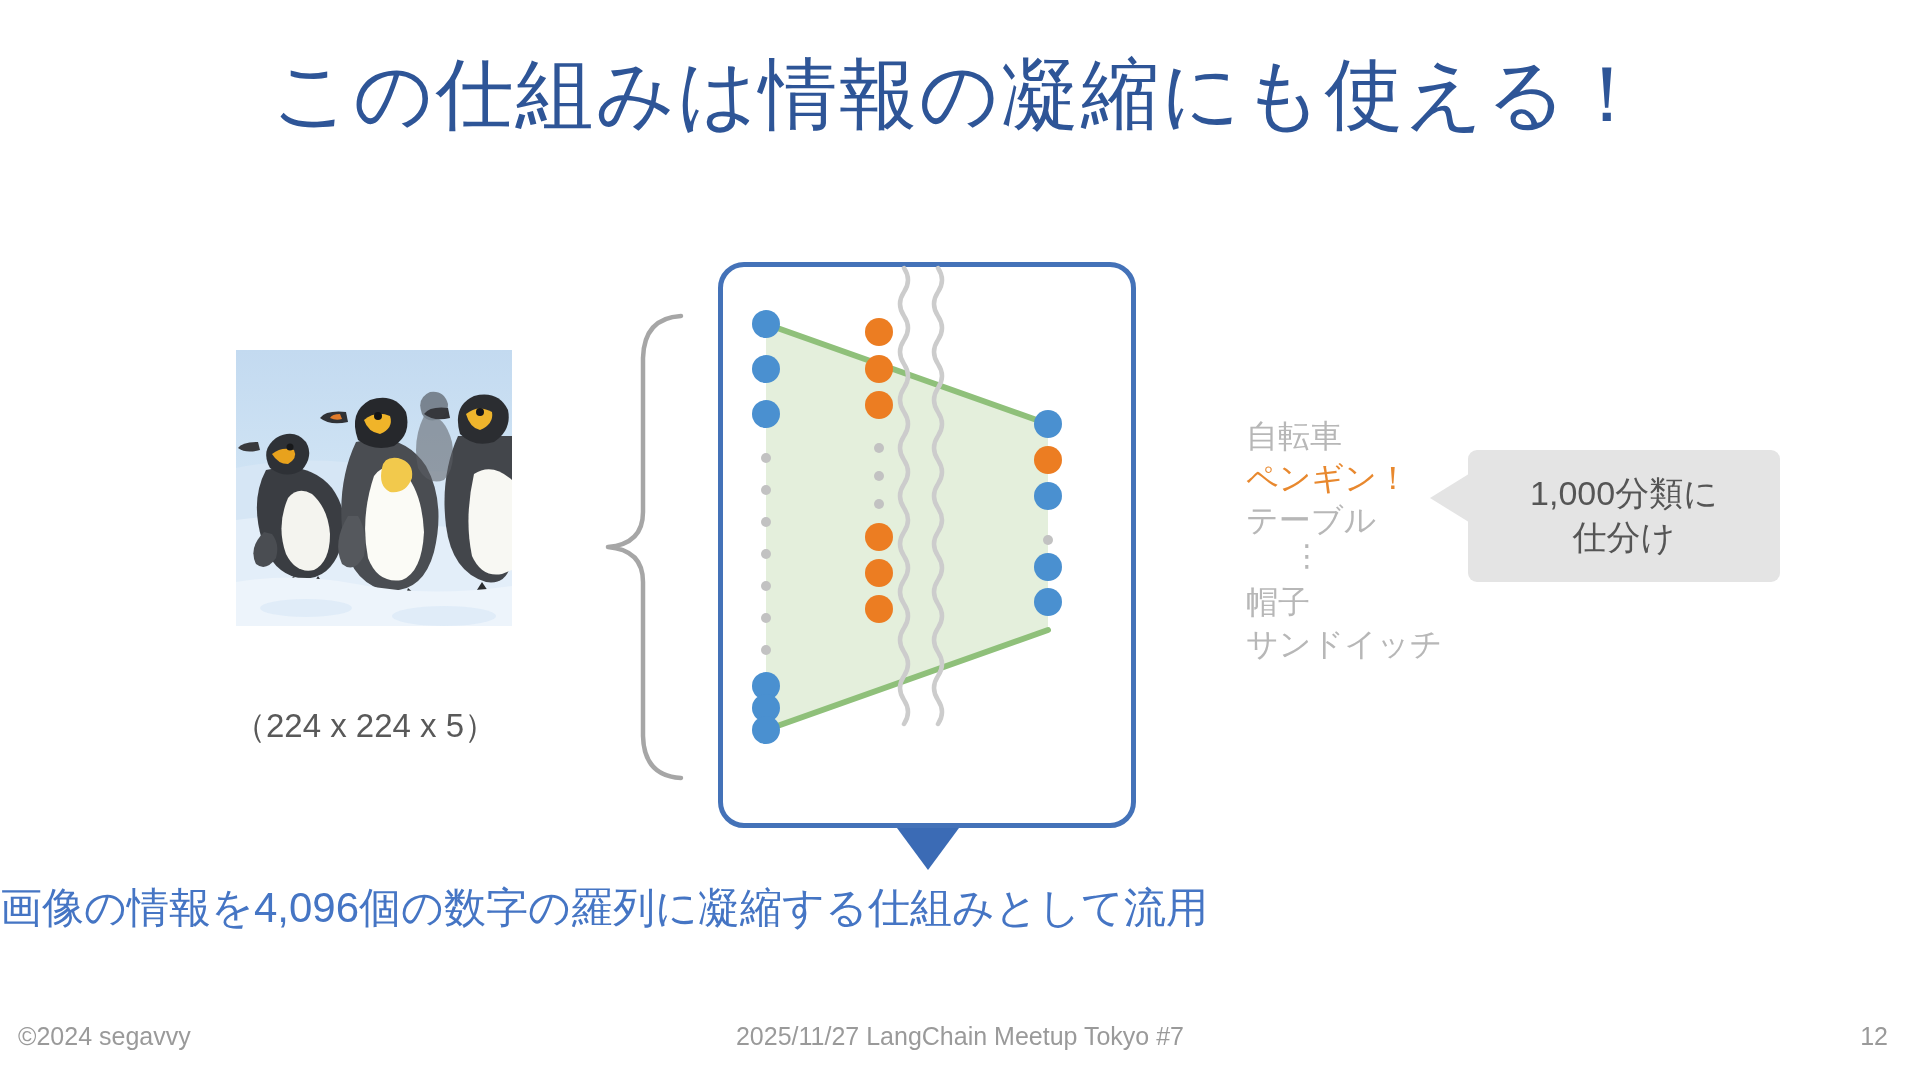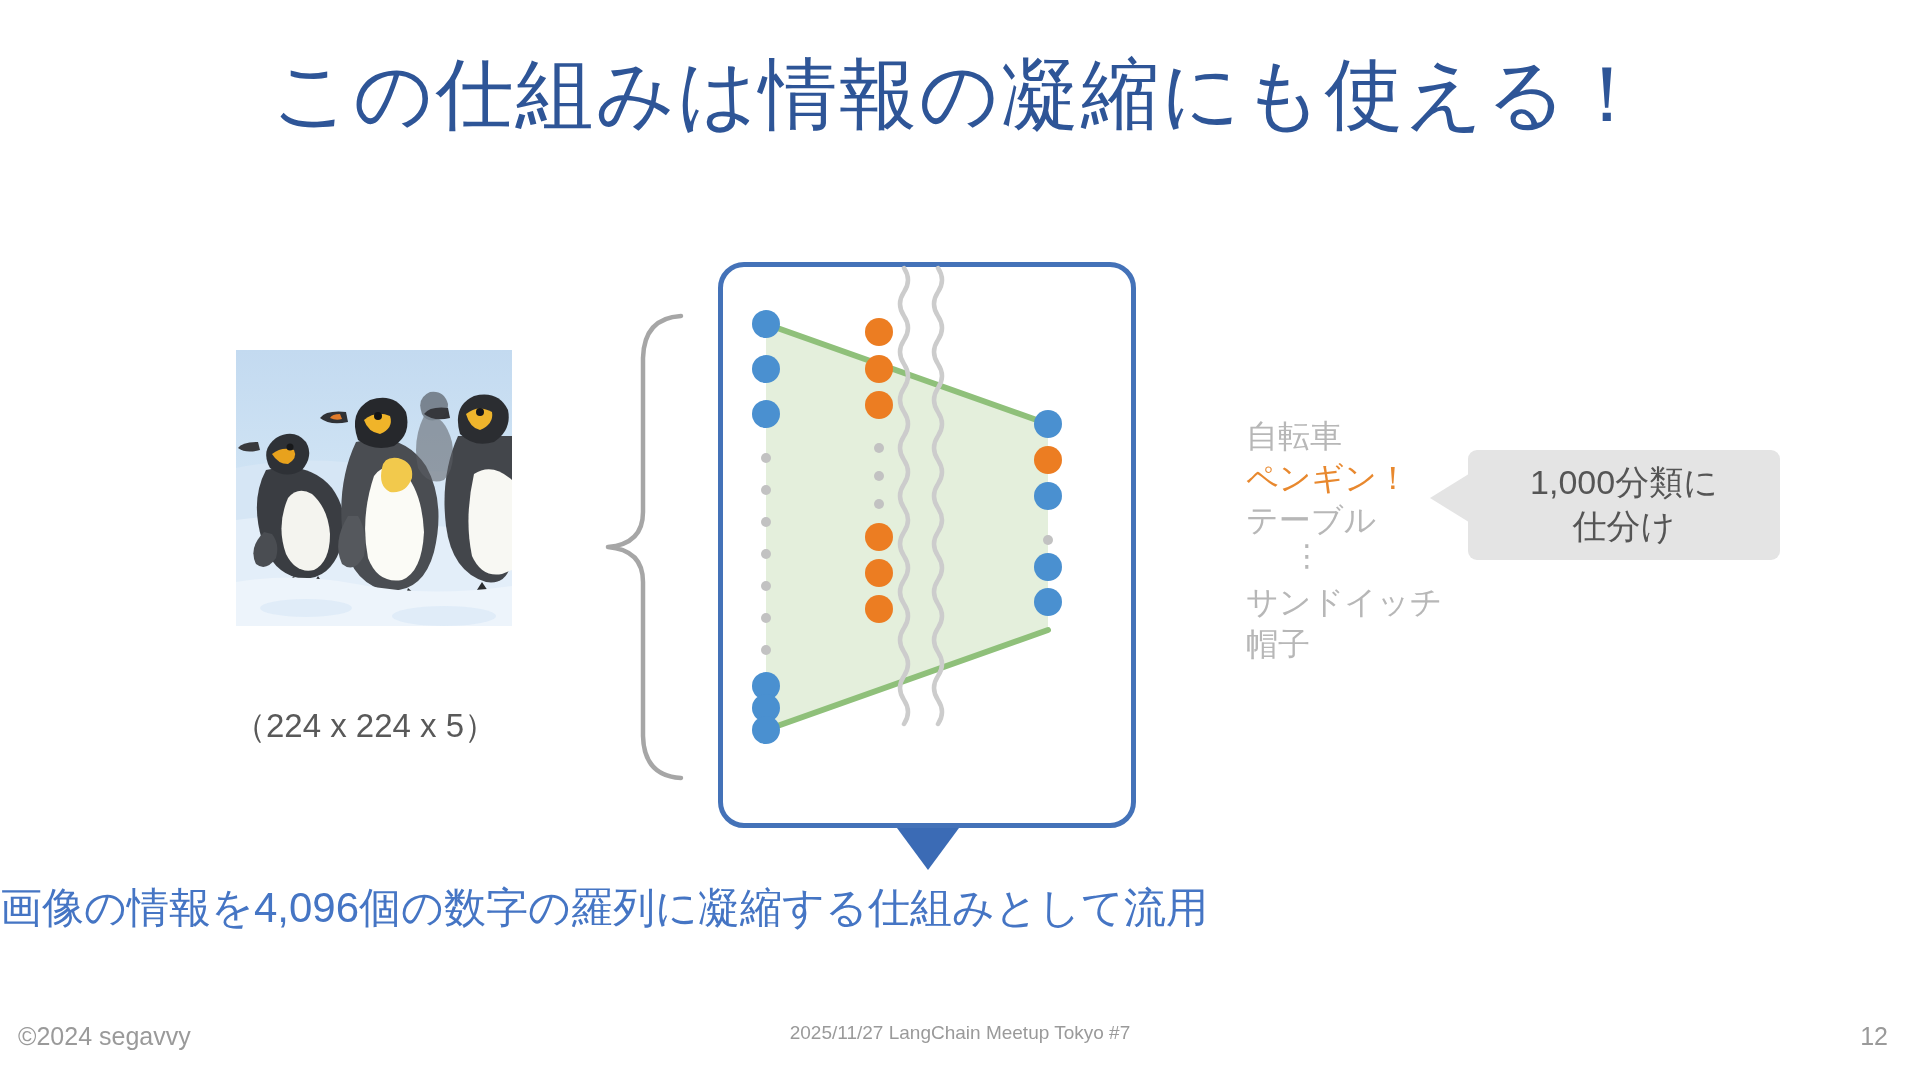--- a/index.html
+++ b/index.html
@@ -103,21 +103,21 @@
     line-height: 1.0;
     height: 40px;
   }
 
   
   .callout {
     position: absolute;
     left: 1468px;
     top: 450px;
     width: 312px;
-    height: 110px;
+    height: 132px;
     background: #e4e4e4;
     border-radius: 9px;
     display: flex;
     align-items: center;
     justify-content: center;
     text-align: center;
     font-size: 34px;
     line-height: 1.28;
     color: #555555;
   }
@@ -167,21 +167,21 @@
     top: 1022px;
     font-size: 25px;
     color: #9a9a9a;
   }
   .footer-center {
     position: absolute;
     left: 0;
     top: 1022px;
     width: 1920px;
     text-align: center;
-    font-size: 19px;
+    font-size: 25px;
     color: #9a9a9a;
   }
   .footer-right {
     position: absolute;
     right: 32px;
     top: 1022px;
     font-size: 25px;
     color: #9a9a9a;
   }
 </style>
@@ -317,22 +317,22 @@
     <svg width="70" height="50" viewBox="0 0 70 50">
       <polygon points="4,2 66,2 35,44" fill="#3b6bb5"></polygon>
     </svg>
   </div>
 
   <div class="class-labels">
     <div class="row">自転車</div>
     <div class="row highlight">ペンギン！</div>
     <div class="row">テーブル</div>
     <div class="row vdots">⋮</div>
+    <div class="row">帽子</div>
     <div class="row">サンドイッチ</div>
-    <div class="row">帽子</div>
   </div>
 
   <div class="callout-tail">
     <svg width="42" height="56" viewBox="0 0 42 56">
       <polygon points="0,28 42,2 42,54" fill="#e4e4e4"></polygon>
     </svg>
   </div>
   <div class="callout">
     <div>
       <div>1,000分類に</div>

